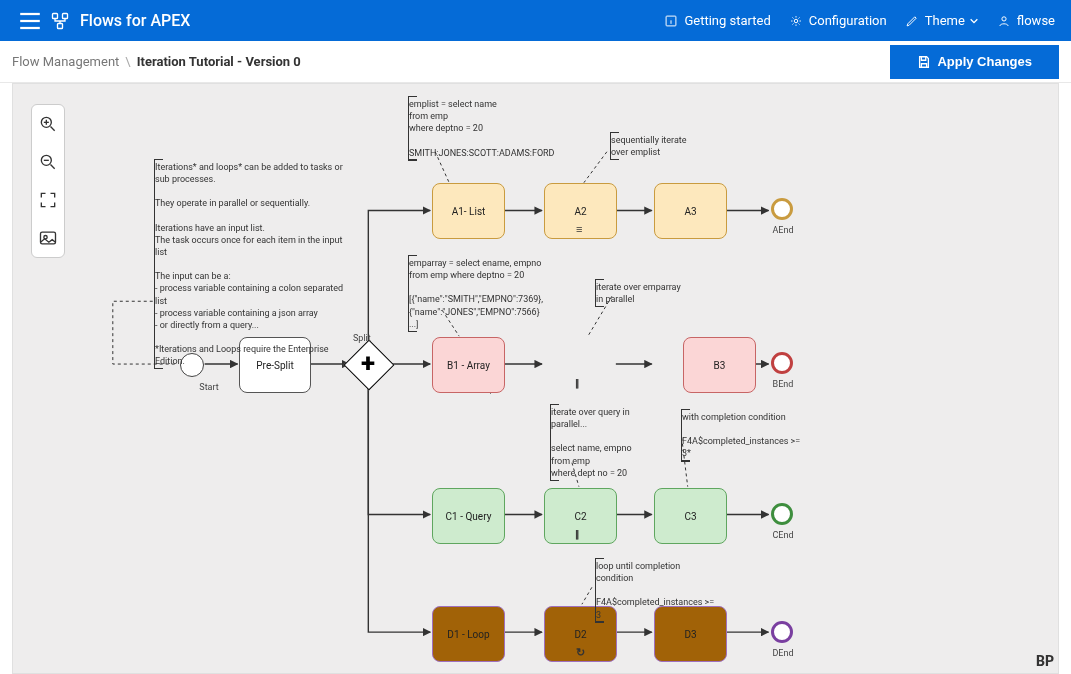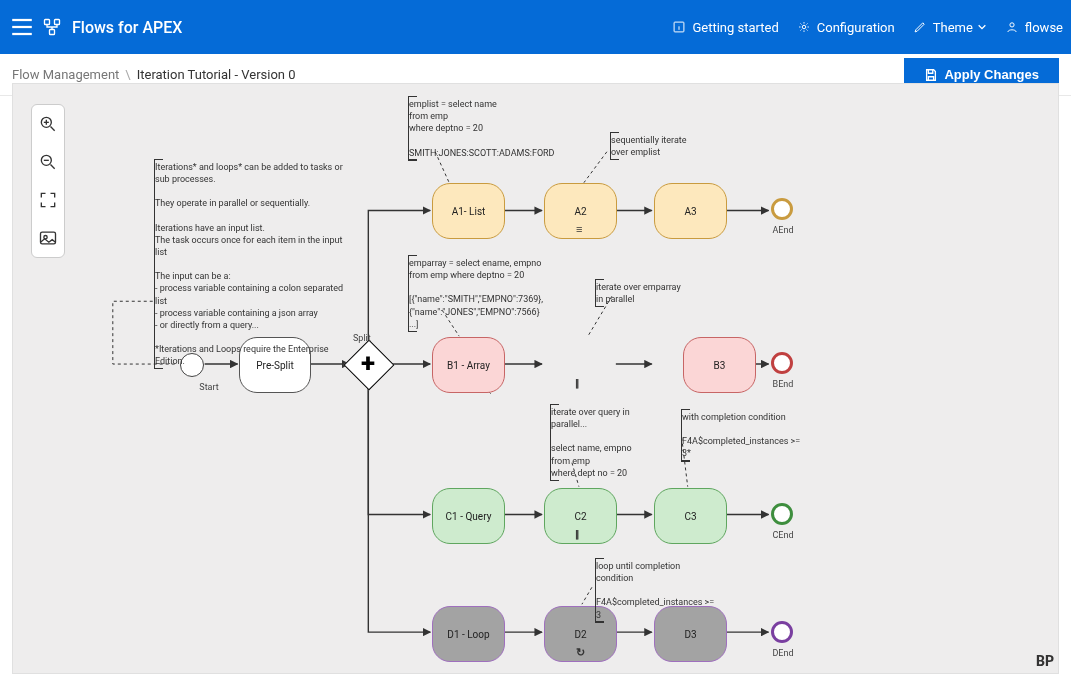--- a/index.html
+++ b/index.html
@@ -10,24 +10,24 @@
     width: 1071px;
     height: 674px;
     overflow: hidden;
     position: relative;
   }
 
   
   .top-bar {
     background: #056BD7;
     color: #fff;
-    height: 54px;
+    height: 41px;
     display: flex;
     align-items: center;
-    padding: 0 8px;
+    padding: 0 16px;
     font-size: 13px;
   }
   .ham-btn {
     width: 28px; height: 28px;
     display: flex; align-items: center; justify-content: center;
     margin-right: 6px;
     cursor: pointer;
   }
   .logo-icon {
     width: 20px; height: 20px;
@@ -49,27 +49,27 @@
     height: 42px;
     border-bottom: 1px solid #e8e8e8;
     display: flex;
     align-items: center;
     padding: 0 12px;
     font-size: 13px;
     color: #333;
   }
   .crumb-root { color: #777; }
   .crumb-sep { color: #aaa; margin: 0 6px; }
-  .crumb-leaf { font-weight: 400; }
+  .crumb-leaf { font-weight: 700; }
   .apply-btn {
     margin-left: auto;
     background: #056BD7;
     color: #fff;
     border: none;
-    padding: 0 20px;
+    padding: 0 27px;
     height: 34px;
     font-size: 13px;
     font-weight: 600;
     display: flex; align-items: center;
     cursor: pointer;
   }
   .apply-btn svg { width: 14px; height: 14px; margin-right: 6px; }
 
   
   .canvas-wrap {
@@ -101,34 +101,34 @@
   .tool-btn svg { width: 20px; height: 20px; }
 
   .svg-stage {
     position: absolute; inset: 0;
     width: 100%; height: 100%;
   }
 
   
   .task {
     position: absolute;
-    border-radius: 18px;
+    border-radius: 8px;
     display: flex;
     align-items: center;
     justify-content: center;
     font-size: 10px;
     text-align: left;
     color: #222;
     background: #fff;
     border: 1px solid #555;
   }
   .a-color { background: #FDE8BD; border: 1.5px solid #C99B3F; }
   .b-color { background: #FBD6D6; border: 1.5px solid #C76565; }
   .c-color { background: #CEEBCE; border: 1.5px solid #5FA65F; }
-  .d-color { background: #a3a3a3; border: 1.5px solid #9F6FBE; }
+  .d-color { background: #a16207; border: 1.5px solid #9F6FBE; }
 
   .end-event {
     position: absolute;
     width: 22px; height: 22px;
     border-radius: 50%;
     background: #fff;
   }
   .end-event.a { border: 3px solid #C99B3F; }
   .end-event.b { border: 3px solid #C04040; }
   .end-event.c { border: 3px solid #3E8E3E; }

